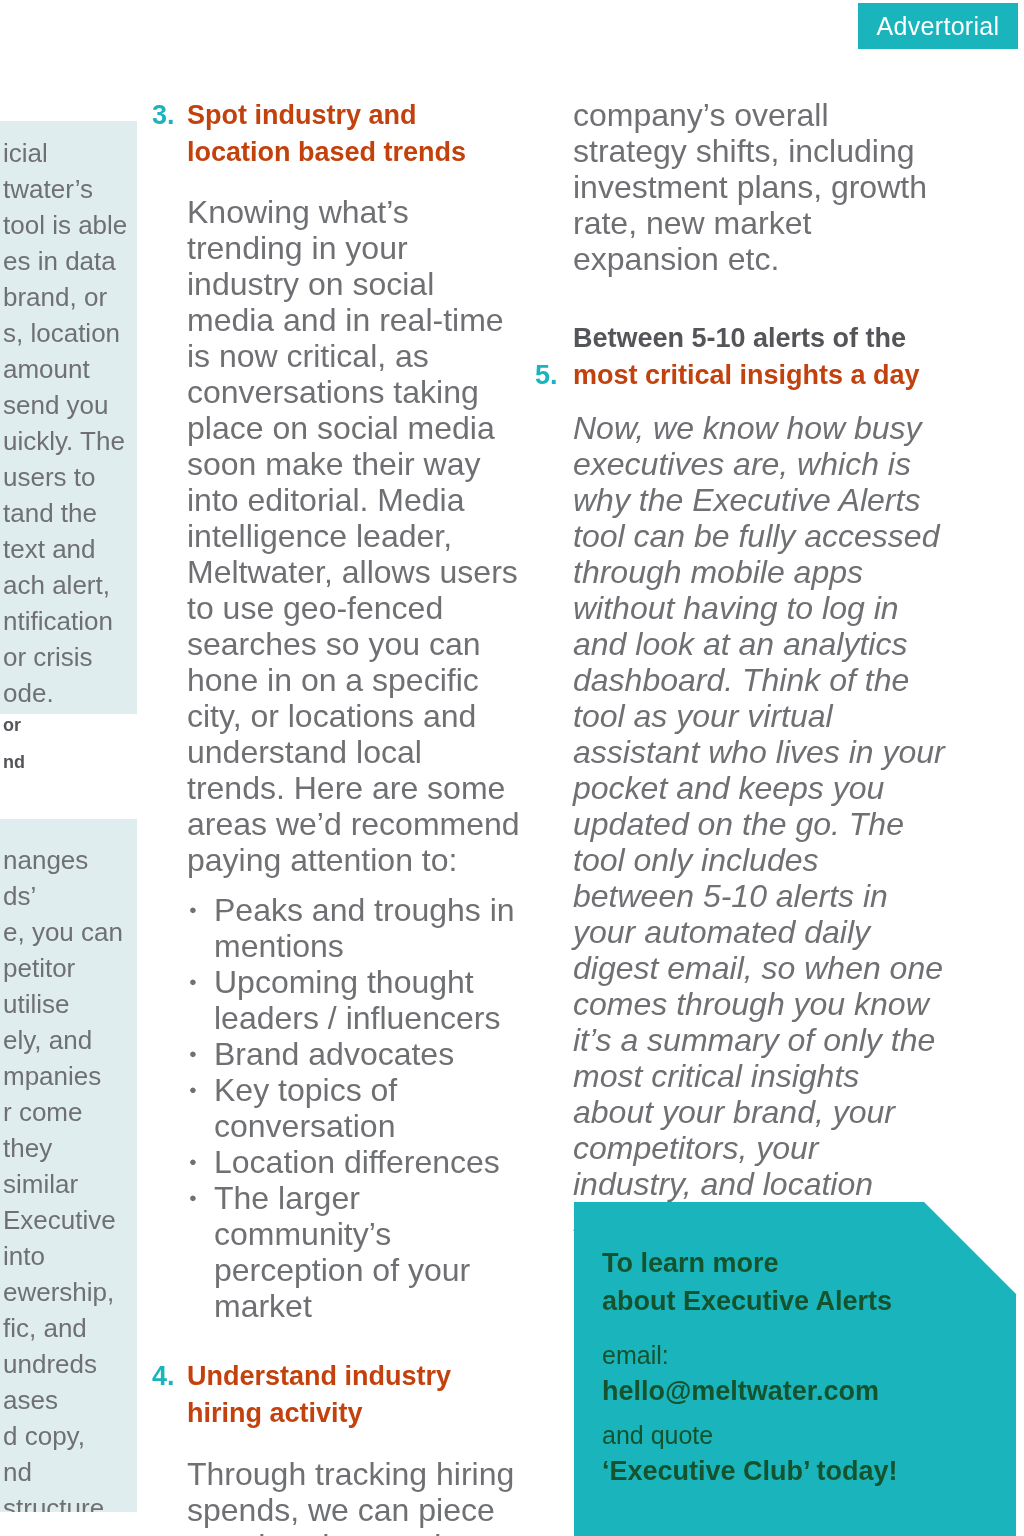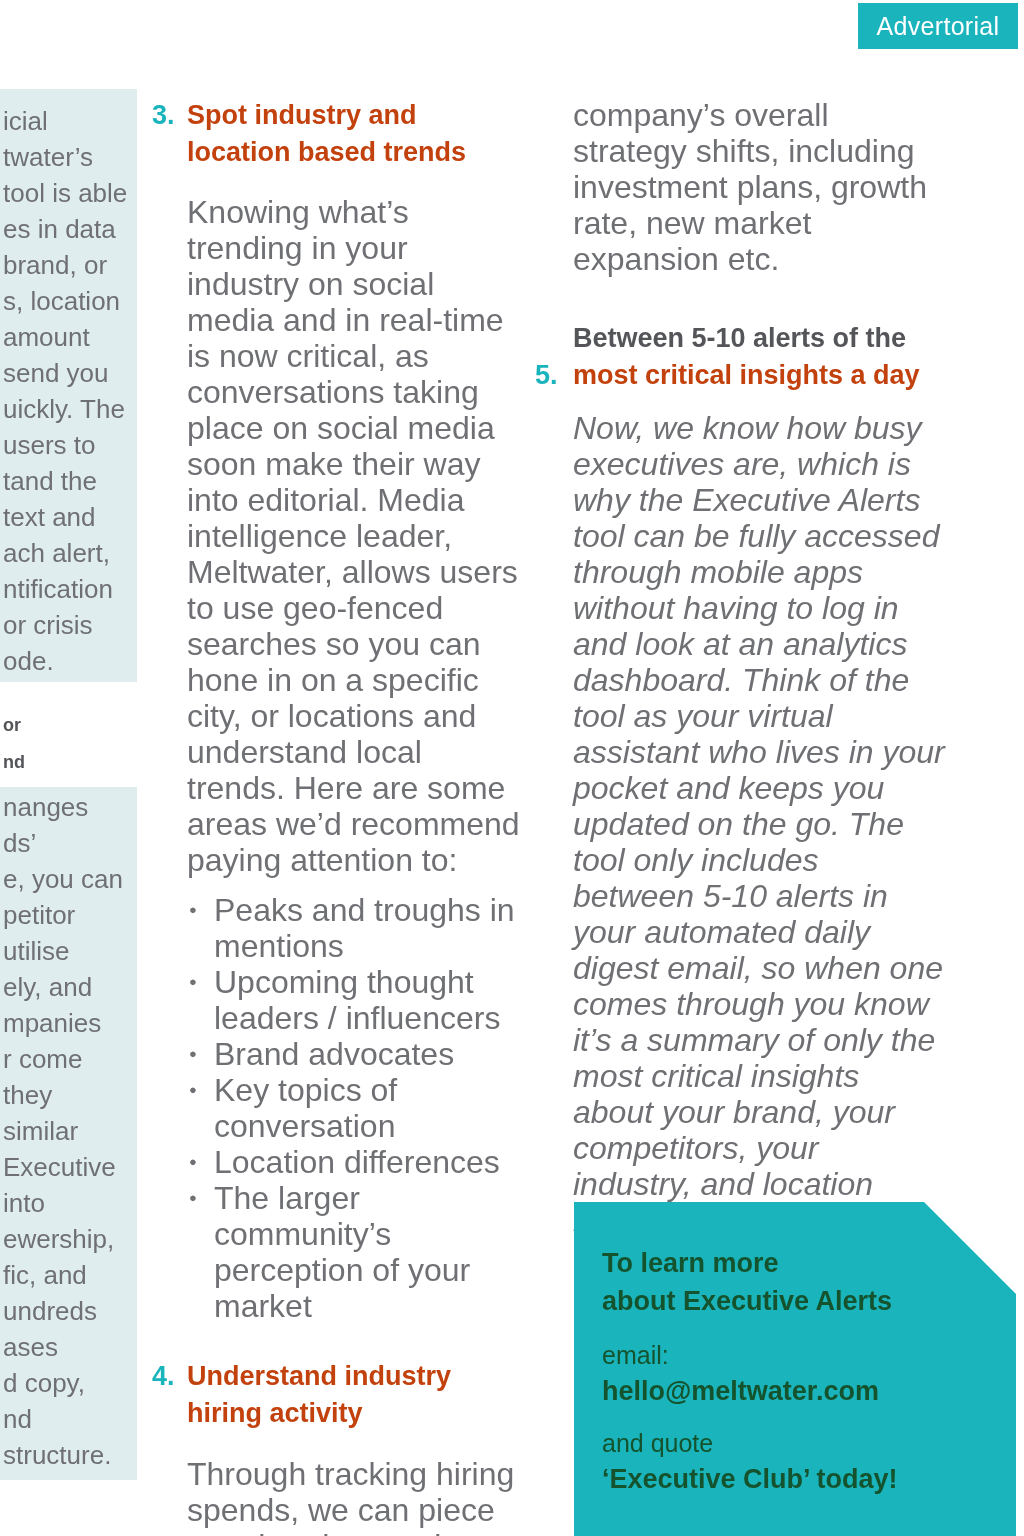--- a/index.html
+++ b/index.html
@@ -30,23 +30,24 @@
   }
 
   
   .teal-block {
     position: absolute;
     left: 0;
     width: 137px;
     background: #e0edee;
     overflow: hidden;
     box-sizing: border-box;
+    margin-top: 32px;
   }
   .block1 { top: 89px;  height: 593px; padding-top: 14px; }
-  .block2 { top: 787px; height: 693px; padding-top: 2px; }
+  .block2 { top: 787px; height: 693px; padding-top: 23px; }
   .frag {
     font-size: 26px;
     line-height: 36px;
     color: #6f7073;
     white-space: nowrap;
     padding-left: 3px;
   }
   .left-heading {
     position: absolute;
     left: 0; top: 707px;
@@ -150,21 +151,21 @@
   .cta-email-label, .cta-quote-label {
     font-size: 25px;
     line-height: 34px;
   }
   .cta-email-label { margin-top: 18px; }
   .cta-email, .cta-quote {
     font-weight: bold;
     font-size: 27px;
     line-height: 38px;
   }
-  .cta-quote-label { margin-top: 16px; }
+  .cta-quote-label { margin-top: 8px; }
 </style>
 </head>
 <body>
 
 <div class="page">
 
   <div class="badge">Advertorial</div>
 
   <div class="teal-block block1">
     <div class="frag">icial</div>

